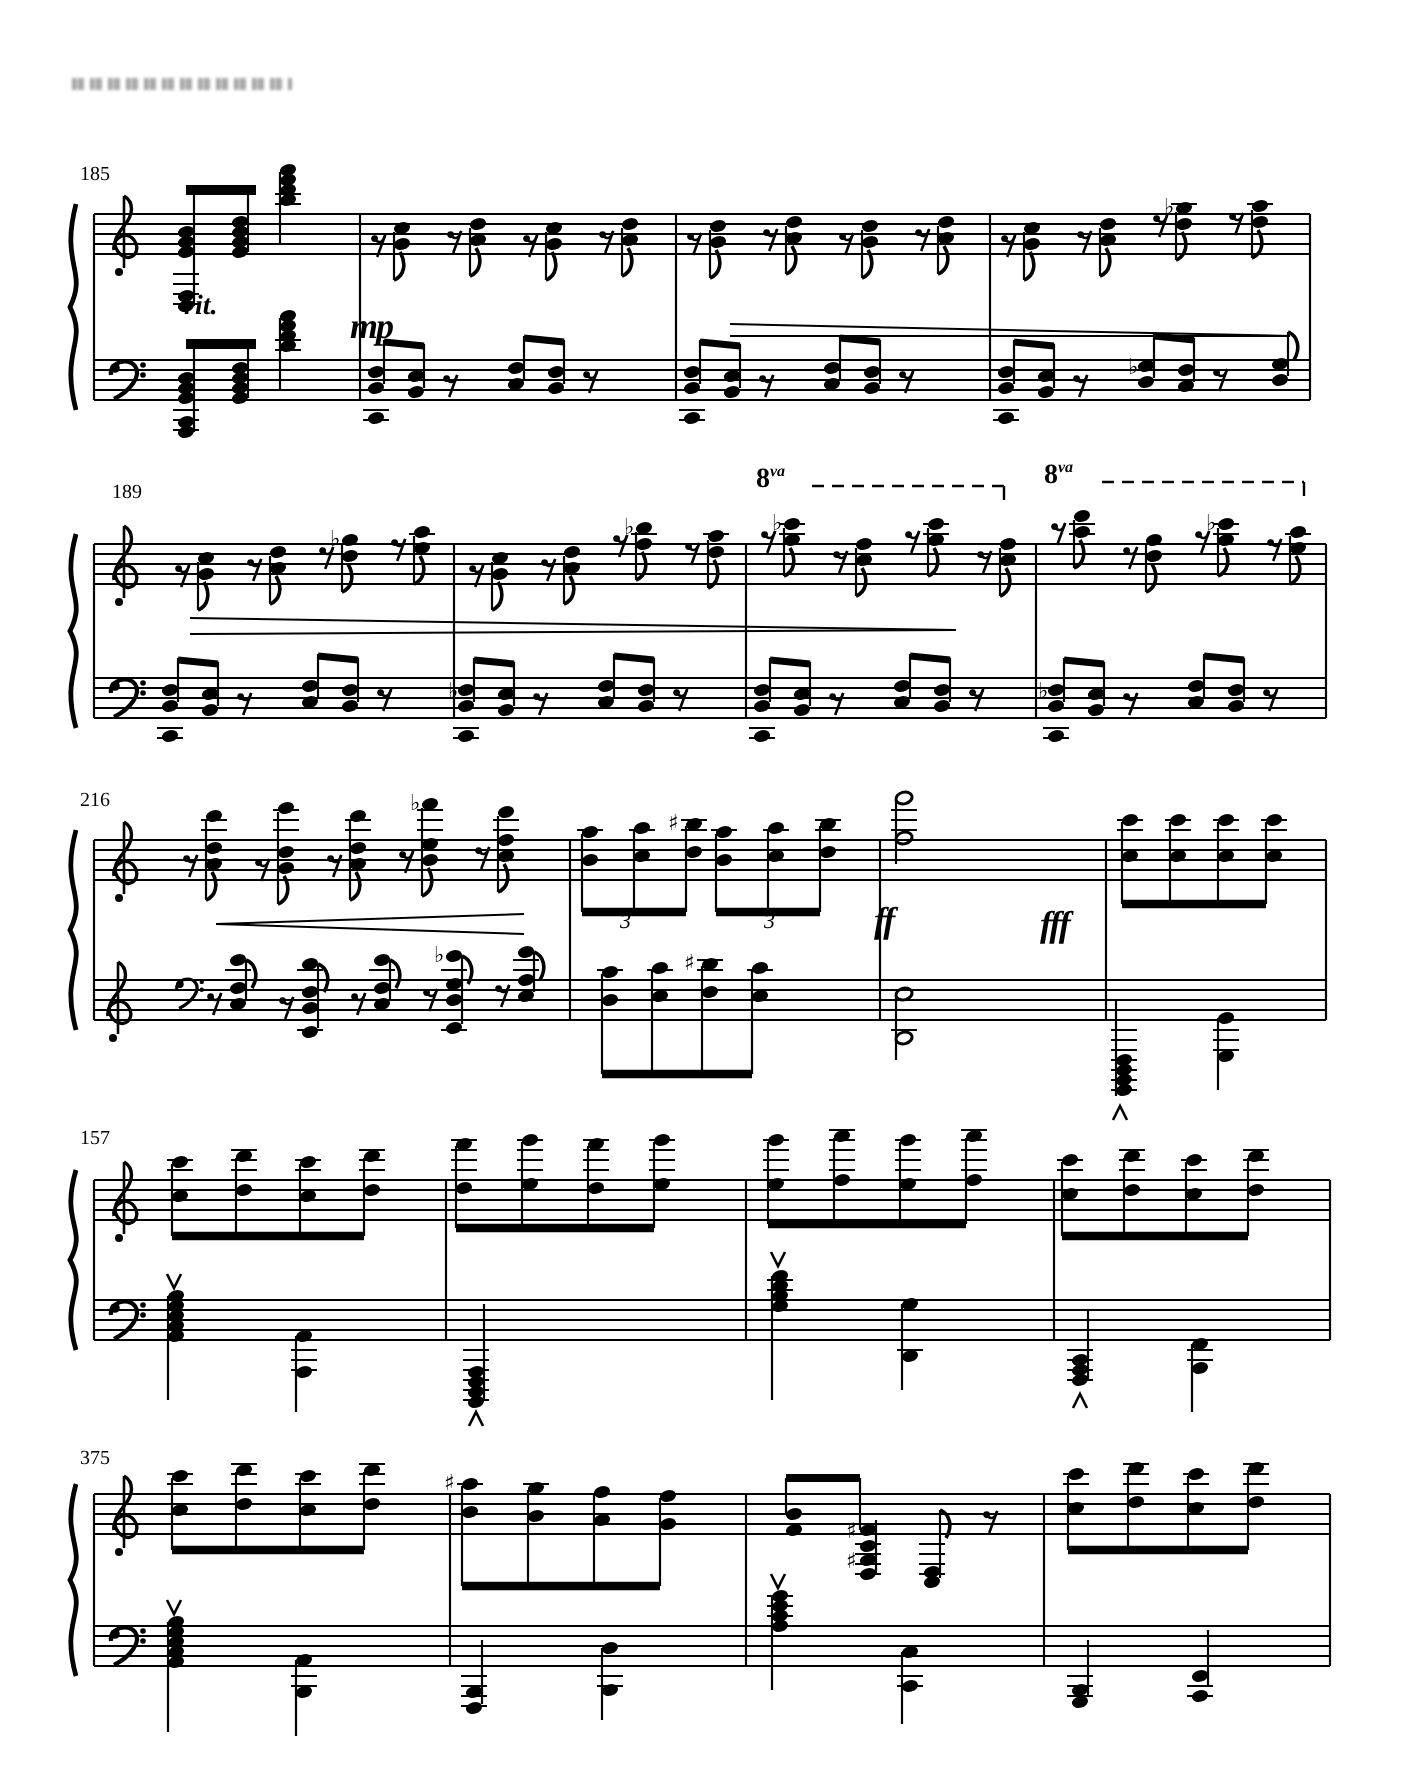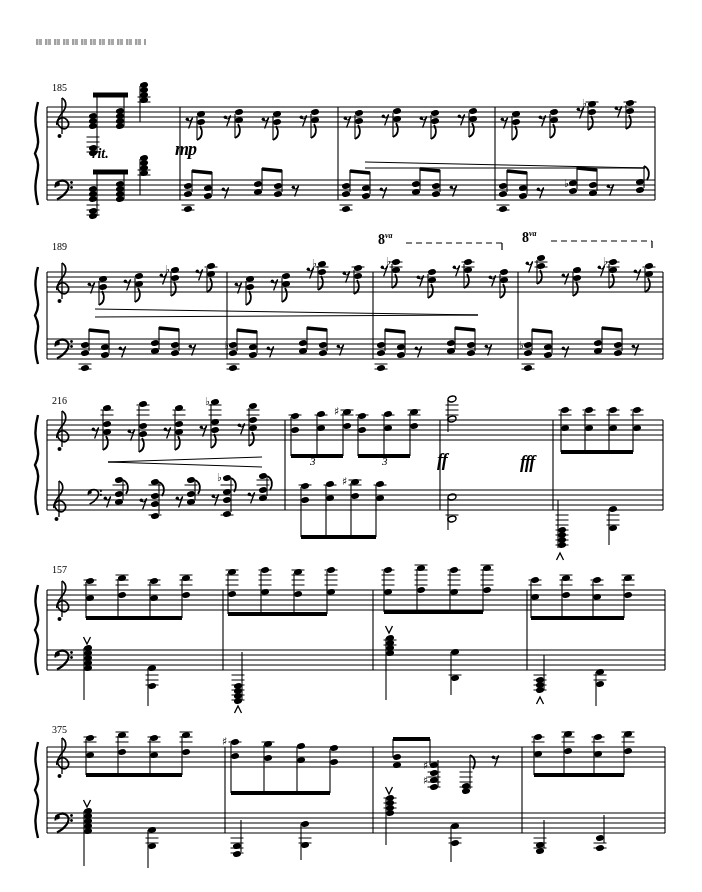--- a/index.html
+++ b/index.html
@@ -3,21 +3,21 @@
 <meta charset="utf-8">
 <style>
   html,body{margin:0;padding:0;background:#fff;}
   .page{position:relative;width:702px;height:892px;background:#ffffff;overflow:hidden;
         font-family:"Liberation Serif", serif;color:#000;}
   #score{position:absolute;left:0;top:0;}
   .smudge{position:absolute;left:36px;top:39px;width:110px;height:6px;opacity:.5;
     background:repeating-linear-gradient(90deg,#444 0 2px,#aaa 2px 3px,#555 3px 6px,transparent 6px 9px);
     filter:blur(.7px);}
   .txt{position:absolute;white-space:nowrap;line-height:1;}
-  .mnum{font-size:10px;font-family:"Liberation Serif",serif;margin-left:12px;}
+  .mnum{font-size:10px;font-family:"Liberation Serif",serif;}
   .rit{font-size:14px;font-style:italic;font-weight:bold;font-family:"Liberation Serif",serif;}
   .dyn{font-size:18px;font-style:italic;font-weight:bold;font-family:"Liberation Serif",serif;letter-spacing:-1px;}
   .oct{font-size:14px;font-family:"Liberation Serif",serif;font-weight:bold;}
   .oct sup{font-size:8px;font-style:italic;}
   .trip{font-size:11px;font-style:italic;font-family:"Liberation Serif",serif;}
 </style>
 </head>
 <body>
 
 <div class="page">
@@ -1101,27 +1101,27 @@
       <line x1="533.5" y1="848" x2="546.5" y2="848" stroke="#000" stroke-width="1"></line>
       <line x1="544" y1="848" x2="544" y2="820" stroke="#000" stroke-width="1.1"></line>
       <ellipse cx="600" cy="838" rx="4.1" ry="2.9" transform="rotate(-15 600 838)" fill="#000" stroke="#000" stroke-width="0"></ellipse>
       <ellipse cx="600" cy="848" rx="4.1" ry="2.9" transform="rotate(-15 600 848)" fill="#000" stroke="#000" stroke-width="0"></ellipse>
       <line x1="593.5" y1="843" x2="606.5" y2="843" stroke="#000" stroke-width="1"></line>
       <line x1="593.5" y1="848" x2="606.5" y2="848" stroke="#000" stroke-width="1"></line>
       <line x1="604" y1="843" x2="604" y2="815" stroke="#000" stroke-width="1.1"></line>
     </svg>
 
   <div class="txt mnum" style="left:40px;top:83px">185</div>
-  <div class="txt mnum" style="left:40px;top:242px">189</div>
+  <div class="txt mnum" style="left:56px;top:242px">189</div>
   <div class="txt mnum" style="left:40px;top:396px">216</div>
   <div class="txt mnum" style="left:40px;top:565px">157</div>
   <div class="txt mnum" style="left:40px;top:725px">375</div>
 
   <div class="txt rit" style="left:92px;top:147px">rit.</div>
-  <div class="txt dyn" style="left:175px;top:140px">mp</div>
+  <div class="txt dyn" style="left:175px;top:154px">mp</div>
   <div class="txt dyn" style="left:437px;top:451px">ff</div>
   <div class="txt dyn" style="left:520px;top:453px">fff</div>
 
   <div class="txt oct" style="left:378px;top:232px"><span>8</span><sup>va</sup></div>
   <div class="txt oct" style="left:522px;top:230px"><span>8</span><sup>va</sup></div>
 
   <div class="txt trip" style="left:310px;top:456px">3</div>
   <div class="txt trip" style="left:382px;top:456px">3</div>
 </div>
 

